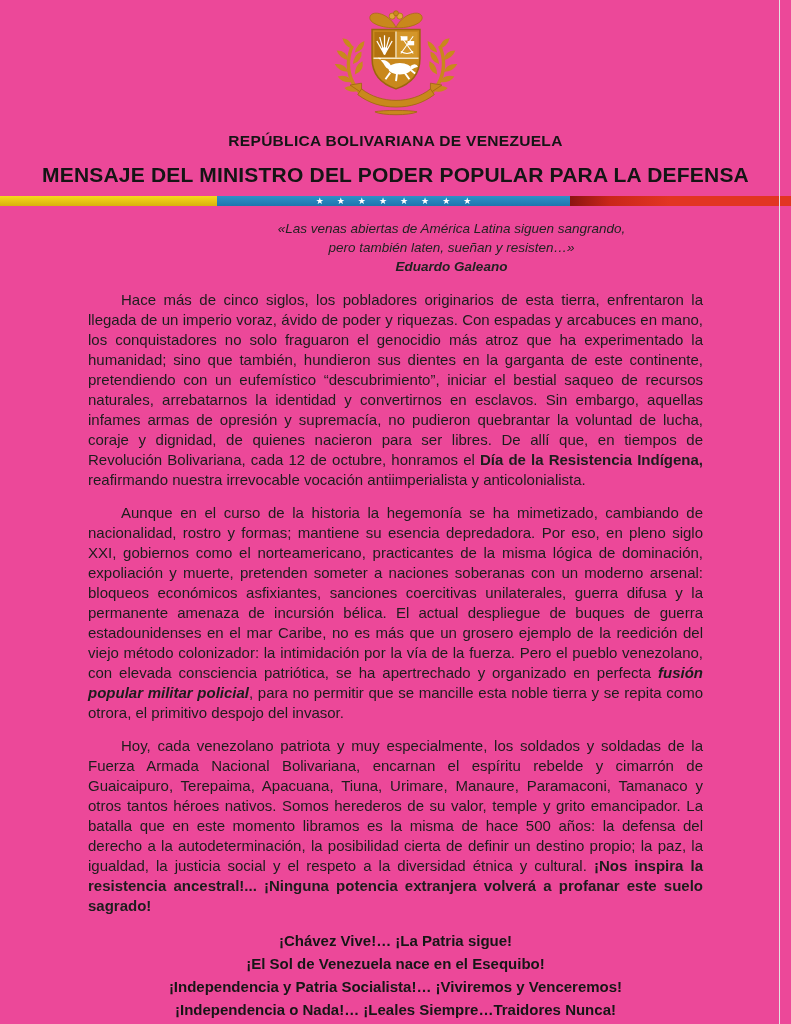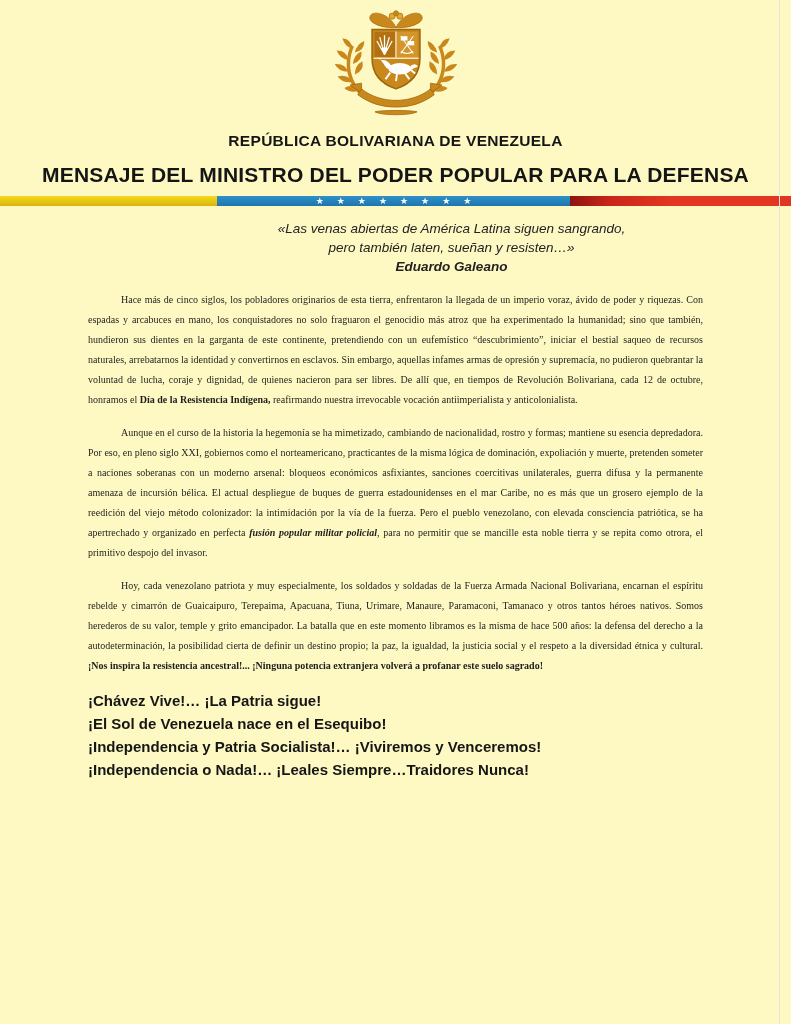--- a/index.html
+++ b/index.html
@@ -1,19 +1,19 @@
 <!DOCTYPE html>
 <html lang="es"><head>
 <meta charset="utf-8">
 <style>
   html,body{margin:0;padding:0;background:#ffffff;}
   .page{
     position:relative;
     width:791px;height:1024px;
-    background:#fef9c3;
+    background:#ec4899;
     font-family:"Liberation Sans", sans-serif;
     color:#1d1d1d;
     overflow:hidden;
   }
   .scan-edge{position:absolute;top:0;right:11px;width:1px;height:100%;background:#e3e3e3;}
   .emblem{width:100%;display:flex;justify-content:center;padding-top:8px;}
   .doc-title{
     margin:12px 0 0 0;text-align:center;
     font-size:15.5px;font-weight:bold;letter-spacing:.3px;color:#151515;
   }
@@ -37,26 +37,26 @@
   .quote{
     margin:13px 88px 0 200px;
     text-align:center;
     font-style:italic;
     font-size:13.5px;line-height:19px;color:#222;
   }
   .quote .author{font-weight:bold;}
   .body-text{margin:14px 88px 0 88px;}
   .para{
     margin:0 0 13px 0;
-    font-size:10px;line-height:20px;
-    text-align:justify;text-indent:33px;font-family:Liberation Serif, serif;
+    font-size:15px;line-height:20px;
+    text-align:justify;text-indent:33px;
   }
   .para .b{font-weight:bold;}
   .para .i{font-style:italic;}
-  .slogans{margin:2px 88px 0 88px;text-align:left;}
+  .slogans{margin:2px 88px 0 88px;text-align:center;}
   .slogan-line{font-size:15px;line-height:23px;font-weight:bold;color:#161616;}
 </style>
 </head>
 <body>
 
 <div class="page">
 
   <div class="emblem">
     <svg width="134" height="112" viewBox="0 0 140 116" aria-hidden="true">
 

